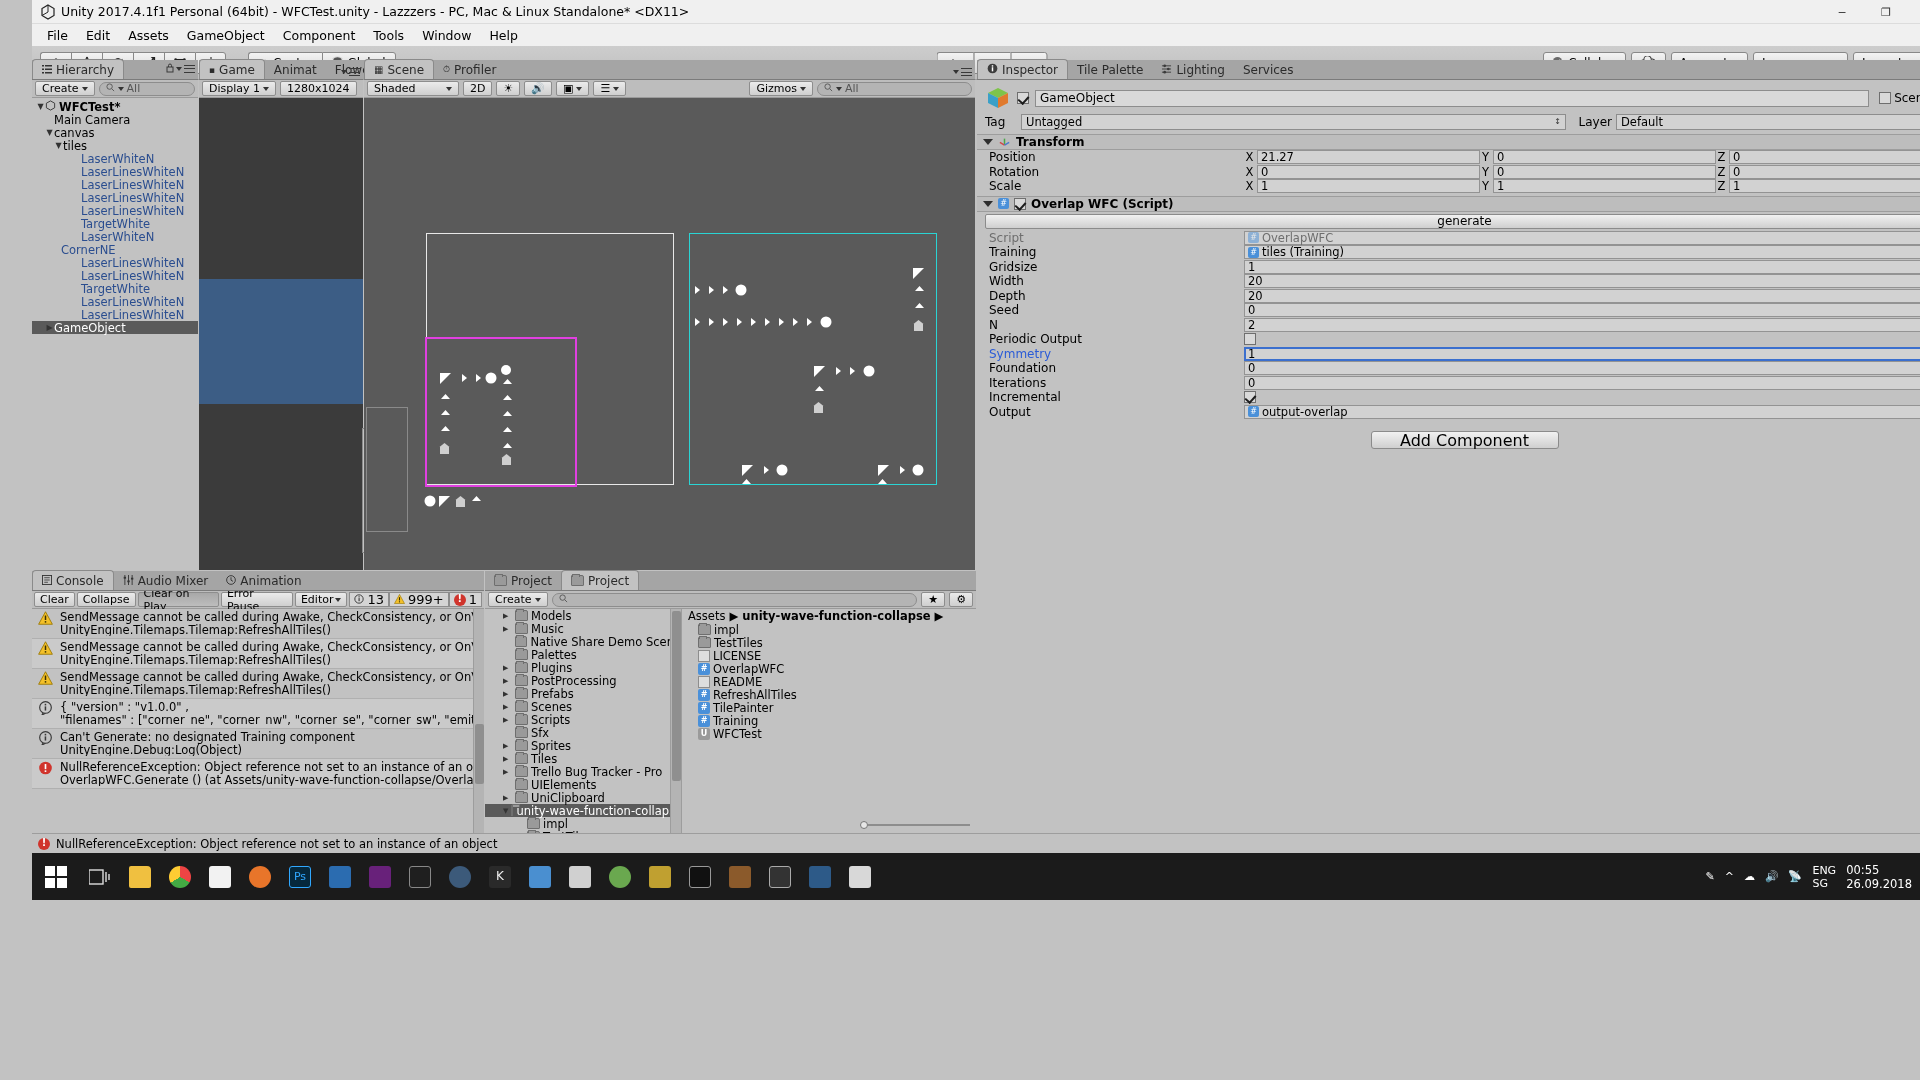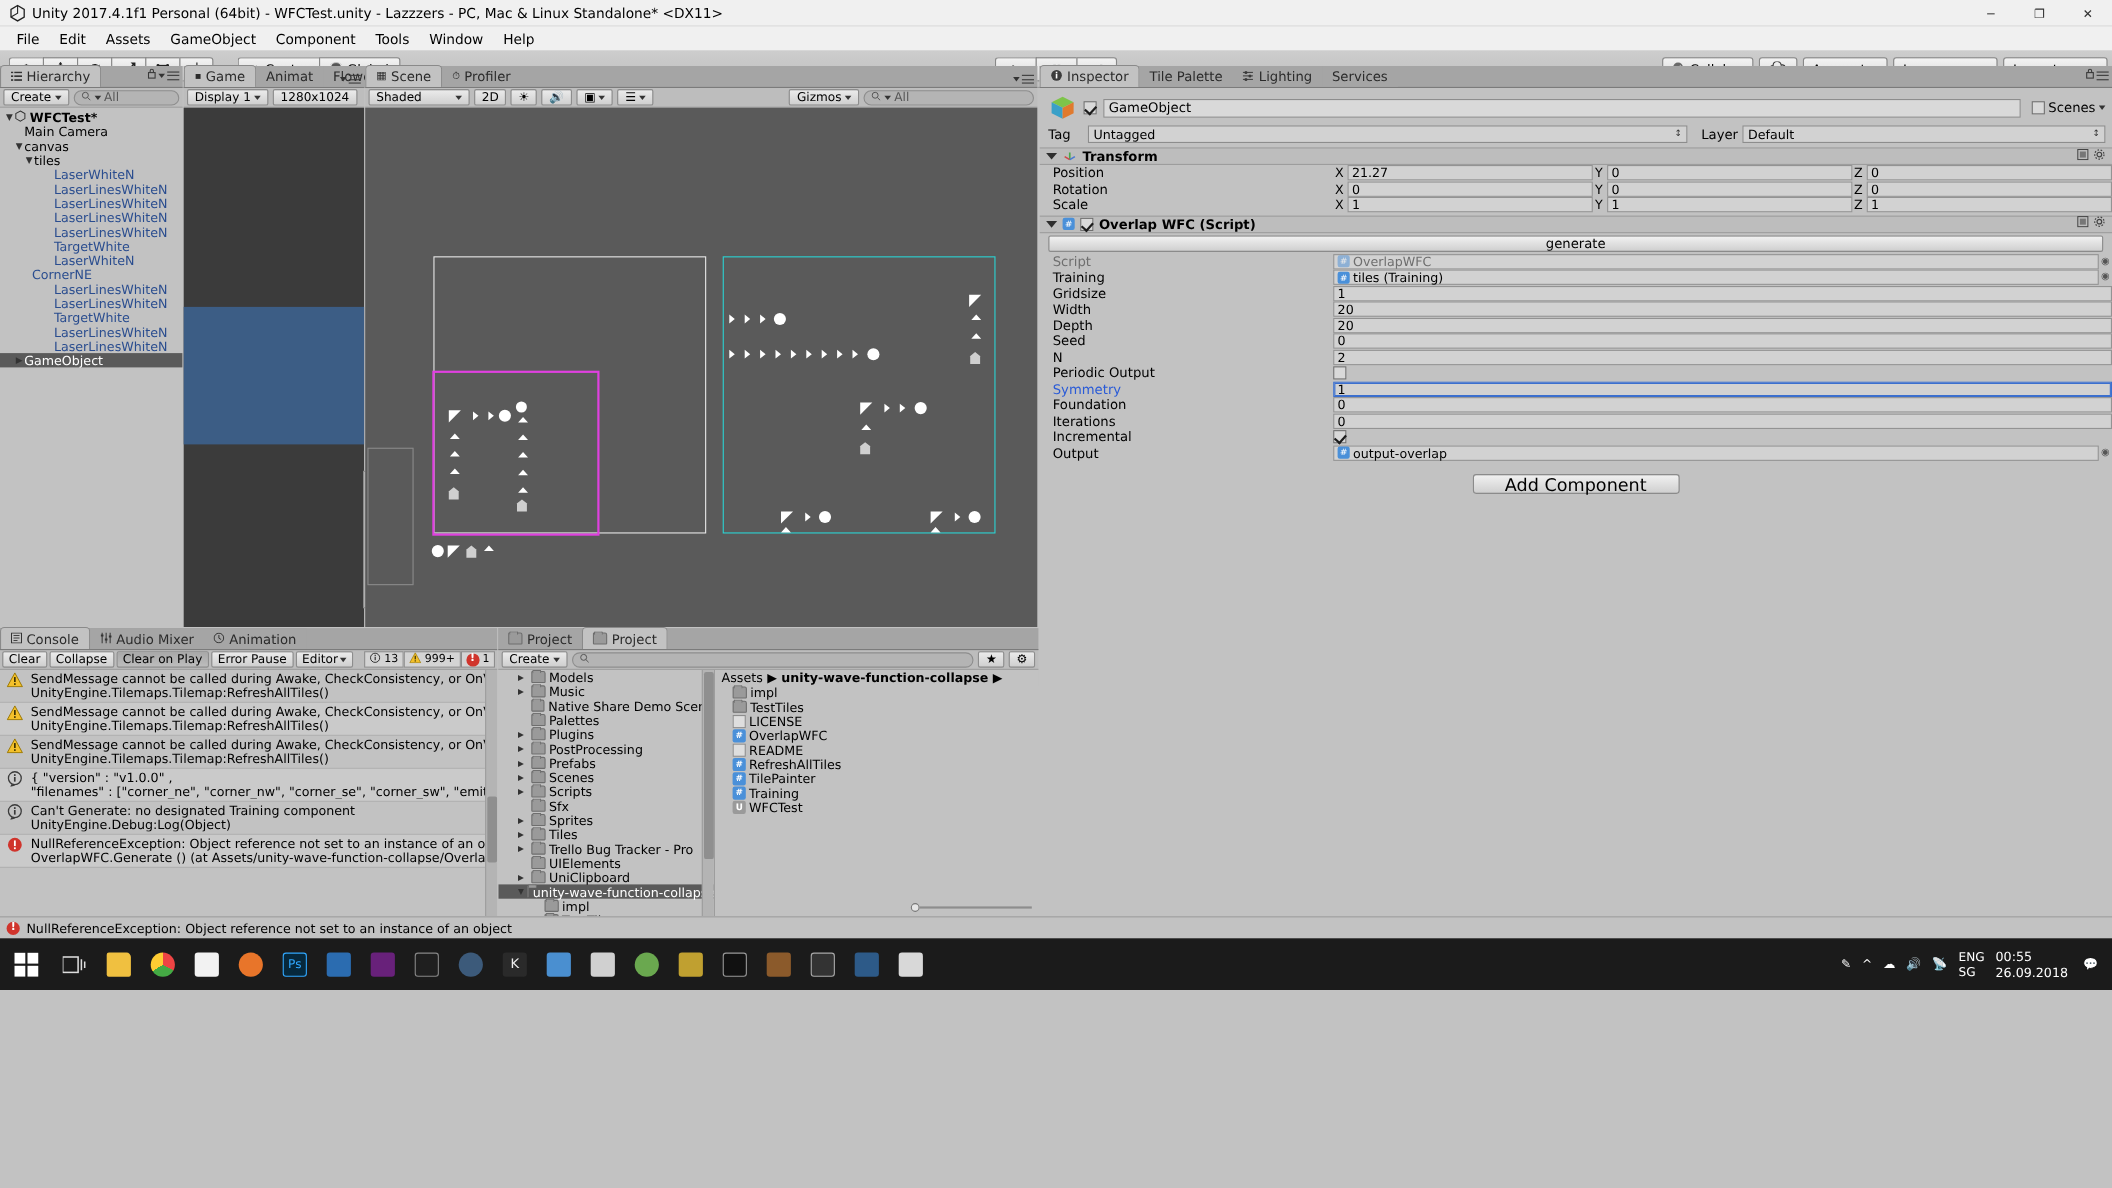--- a/index.html
+++ b/index.html
@@ -4,21 +4,21 @@
 <style>
   * { box-sizing: border-box; margin:0; padding:0; }
   html,body { width:1920px; height:1080px; overflow:hidden; }
   body {
     font-family: "DejaVu Sans", "Liberation Sans", sans-serif;
     font-size: 13px;
     background:#c2c2c2;
     color:#000;
     -webkit-font-smoothing: none;
   }
-  .app { position:relative; width:1548px; height:1080px; }
+  .app { position:relative; width:1548px; height:1080px;margin-left:32px; }
 
   
   .titlebar {
     position:absolute; left:0; top:0; width:1920px; height:24px;
     background:#f0f0f0; border-bottom:1px solid #dcdcdc;
     display:flex; align-items:center;
   }
   .titlebar .unity-logo { width:18px; height:18px; margin:0 4px 0 7px; position:relative; }
   .titlebar .unity-logo svg { display:block; }
   .titlebar .ttext { font-size:12.5px; color:#000; }
@@ -152,21 +152,21 @@
   .cbody { background:#c2c2c2; height:calc(100% - 38px); overflow:hidden; position:relative; }
   .cmsg { display:flex; gap:6px; padding:2px 4px 2px 6px; font-size:11.5px; line-height:12.5px; border-bottom:1px solid #b0b0b0; }
   .cmsg:nth-child(even) { background:#cacaca; }
   .cmsg:nth-child(odd) { background:#c2c2c2; }
   .cmsg .ico { width:16px; flex-shrink:0; }
   .cmsg .txt { overflow:hidden; white-space:nowrap; }
   .consoletoolbar { height:18px; background:#bdbdbd; border-bottom:1px solid #9a9a9a; display:flex; align-items:center; padding:0 2px; gap:2px; }
   .ctb { height:15px; padding:0 5px; background:linear-gradient(#ebebeb,#cfcfcf); border:1px solid #8d8d8d; border-radius:2px; font-size:11px; display:flex; align-items:center; gap:2px; }
   .ctb.pressed { background:linear-gradient(#a8a8a8,#bdbdbd); }
   .counts { margin-left:auto; display:flex; align-items:center; gap:0; }
-  .cnt { height:15px; padding:0 4px; background:#d4d4d4; border:1px solid #8d8d8d; font-size:10px; display:flex; align-items:center; gap:3px; }
+  .cnt { height:15px; padding:0 4px; background:#d4d4d4; border:1px solid #8d8d8d; font-size:13px; display:flex; align-items:center; gap:3px; }
 
   
   #project { left:453px; top:571px; width:491px; height:262px; }
   .pbody { display:flex; height:calc(100% - 38px); }
   .ptree { width:197px; background:#c2c2c2; overflow:hidden; position:relative; border-right:1px solid #9d9d9d; }
   .pright { flex:1; background:#c2c2c2; overflow:hidden; position:relative; }
   .prow { height:13px; display:flex; align-items:center; font-size:11.5px; padding-left:8px; gap:3px; white-space:nowrap; }
   .prow.sel { background:#5a5a5a; color:#fff; }
   .folder { width:13px; height:11px; background:#9a9a9a; border:1px solid #6e6e6e; border-radius:1px 2px 1px 1px; display:inline-block; position:relative; }
   .folder:before { content:""; position:absolute; left:0; top:-2px; width:6px; height:2px; background:#9a9a9a; border:1px solid #6e6e6e; border-bottom:none; border-radius:1px 1px 0 0;}

